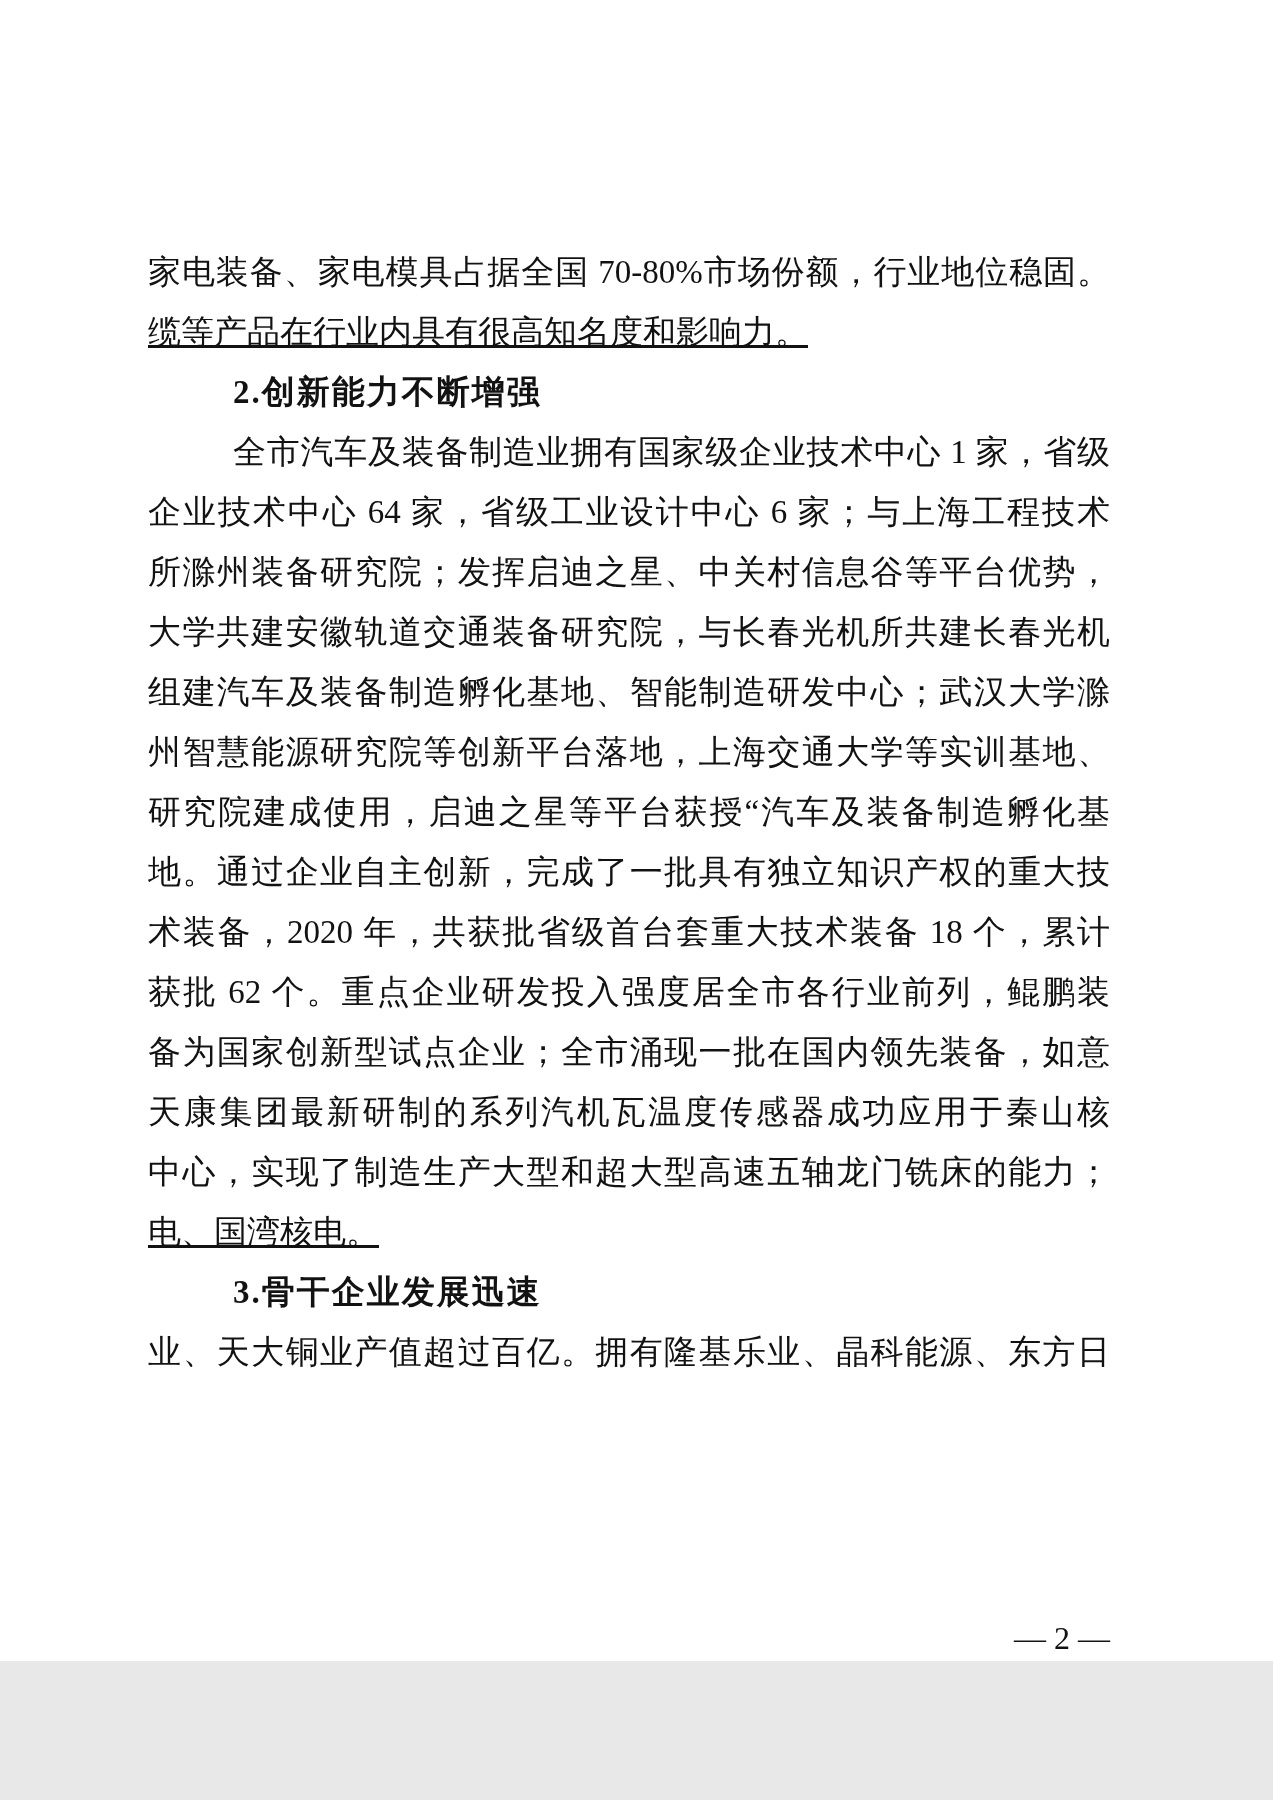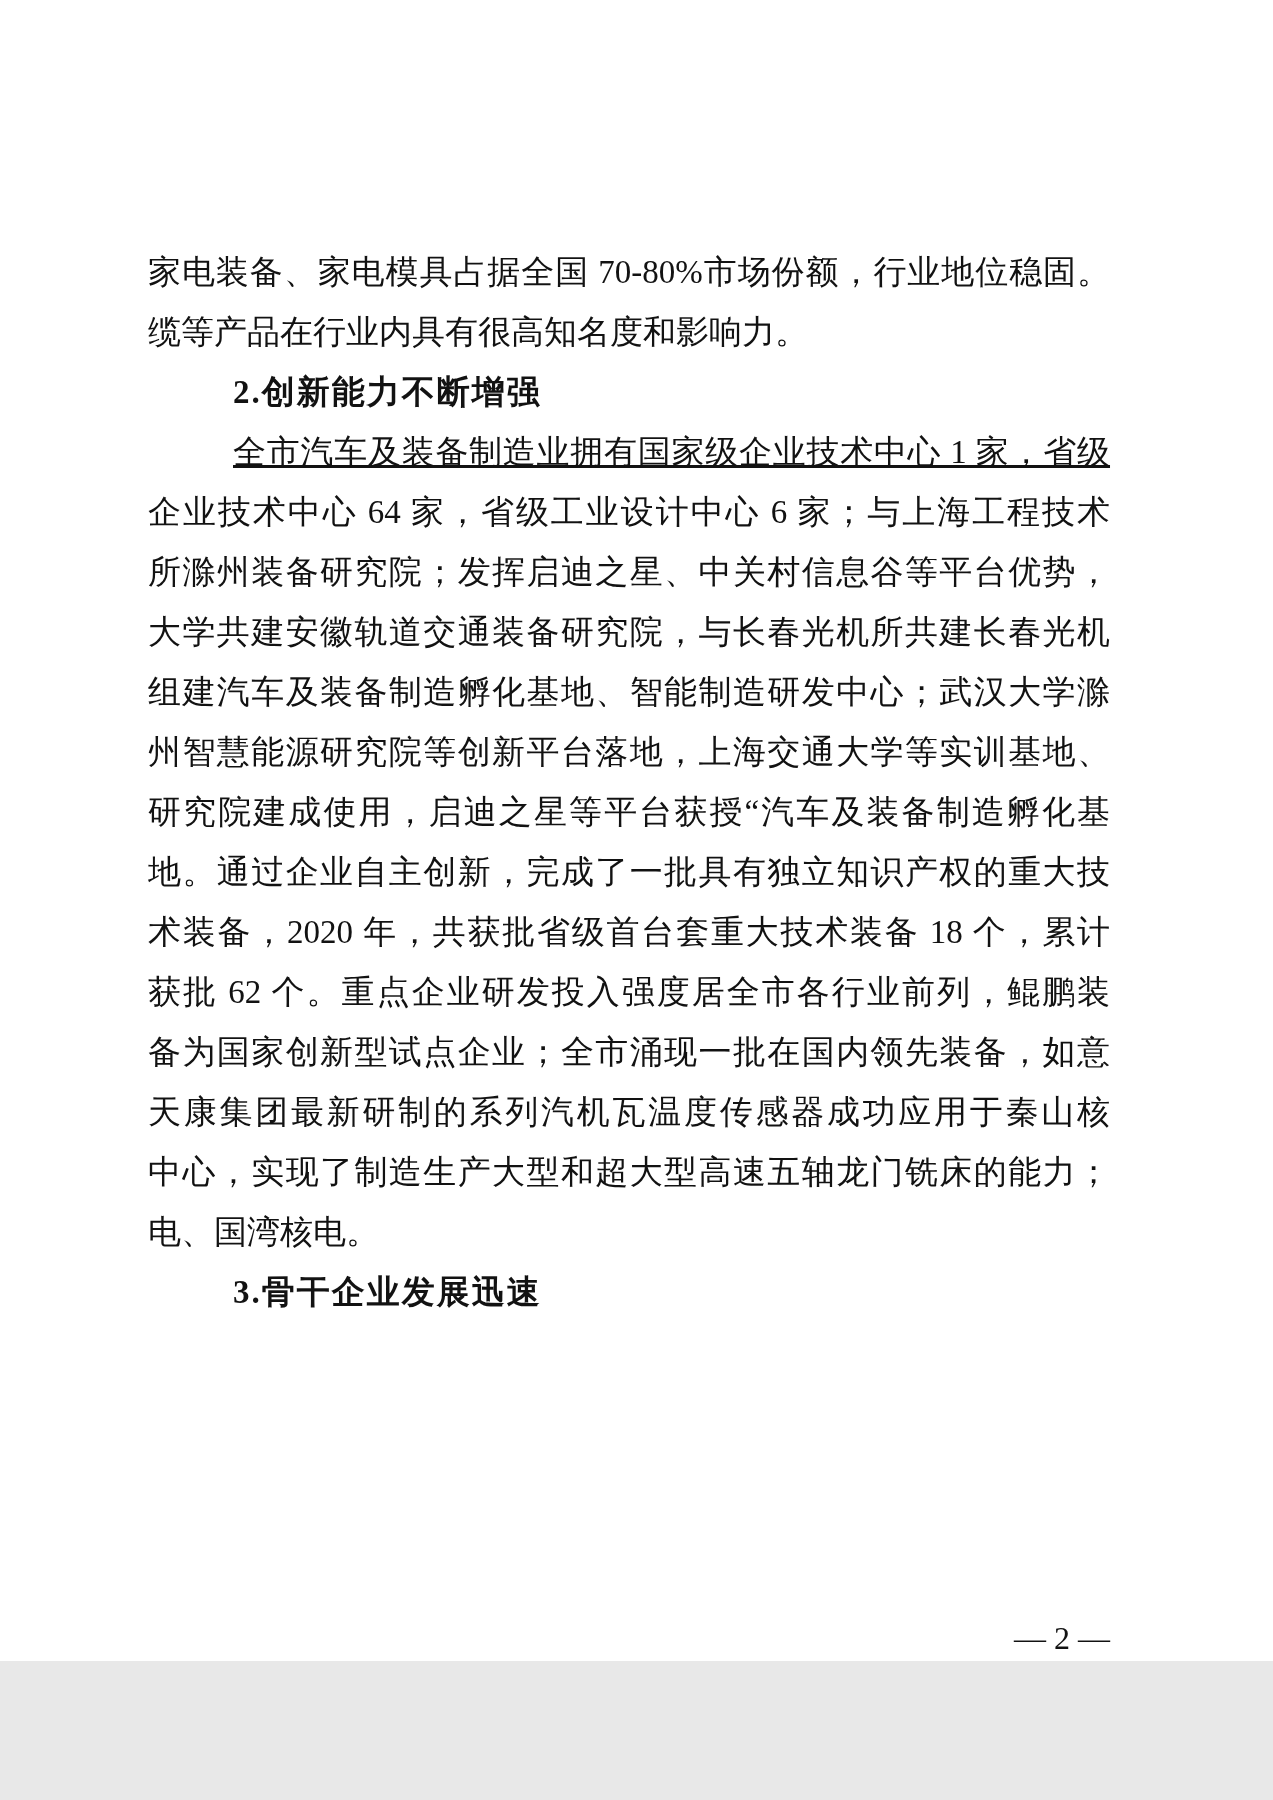--- a/index.html
+++ b/index.html
@@ -29,24 +29,24 @@
     white-space: normal;
     overflow: visible;
   }
   .line.justify {
     text-align: justify;
     text-align-last: justify;
   }
   .line.plain {
     text-align: right;
     text-align-last: left;
+    text-decoration: underline;
   }
   .line.indent {
     text-indent: 85px;
-    text-decoration: underline;
   }
   .line.heading {
     font-weight: bold;
     text-indent: 85px;
     text-align: right;
     text-align-last: left;
     letter-spacing: 2px;
   }
   .footer {
     position: absolute;
@@ -75,15 +75,16 @@
       <div class="line justify">州智慧能源研究院等创新平台落地，上海交通大学等实训基地、</div>
       <div class="line justify">研究院建成使用，启迪之星等平台获授“汽车及装备制造孵化基</div>
       <div class="line justify">地。通过企业自主创新，完成了一批具有独立知识产权的重大技</div>
       <div class="line justify">术装备，2020 年，共获批省级首台套重大技术装备 18 个，累计</div>
       <div class="line justify">获批 62 个。重点企业研发投入强度居全市各行业前列，鲲鹏装</div>
       <div class="line justify">备为国家创新型试点企业；全市涌现一批在国内领先装备，如意</div>
       <div class="line justify">天康集团最新研制的系列汽机瓦温度传感器成功应用于秦山核</div>
       <div class="line justify">中心，实现了制造生产大型和超大型高速五轴龙门铣床的能力；</div>
       <div class="line plain">电、国湾核电。</div>
       <div class="line heading">3.骨干企业发展迅速</div>
+      <div class="line justify">业、天大铜业产值超过百亿。拥有隆基乐业、晶科能源、东方日</div>
     </div>
   <div class="footer">— 2 —</div>
 </div>
 
 </body></html>

